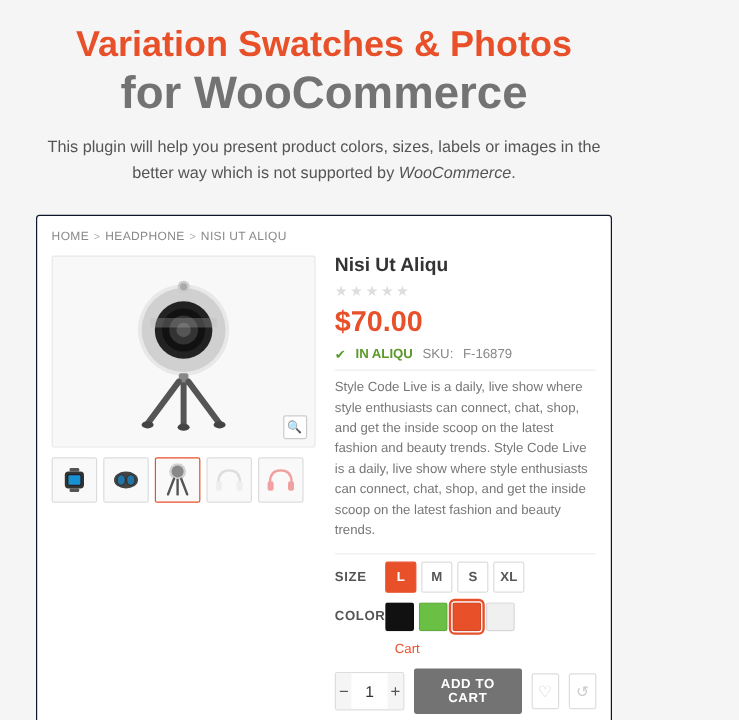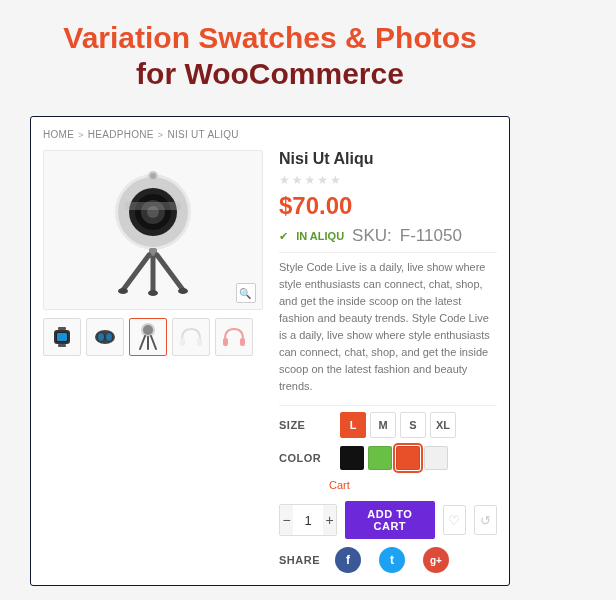--- a/index.html
+++ b/index.html
@@ -23,23 +23,23 @@
       margin-bottom: 18px;
     }
     .header-title {
       font-size: 30px;
       font-weight: 900;
       color: #e8502a;
       line-height: 1.2;
       margin-bottom: 0;
     }
     .header-subtitle {
-      font-size: 30px;
+      font-size: 38px;
       font-weight: 900;
-      color: #7f1d1d;
+      color: #737373;
       line-height: 1.2;
       margin-bottom: 10px;
     }
     .header-desc {
       font-size: 13.5px;
       color: #555;
       line-height: 1.6;
       text-align: center;
     }
     .header-desc em {
@@ -182,39 +182,39 @@
       color: #5a9a2a;
       font-weight: 600;
       font-size: 11px;
     }
     .check-icon {
       color: #5a9a2a;
       font-size: 11px;
     }
     .sku {
       color: #888;
-      font-size: 17px;
+      font-size: 11px;
     }
     .divider-line {
       border: none;
       border-top: 1px solid #eee;
       margin: 6px 0;
     }
     .product-desc {
       font-size: 11px;
       color: #777;
       line-height: 1.55;
       margin-bottom: 10px;
     }
 
     
     .variation-row {
       display: flex;
       align-items: center;
-      gap: 23px;
+      gap: 4px;
       margin-bottom: 8px;
     }
     .variation-label {
       font-size: 11px;
       font-weight: 700;
       color: #555;
       width: 38px;
       text-transform: uppercase;
       letter-spacing: 0.5px;
     }
@@ -295,21 +295,21 @@
     .qty-input {
       width: 30px;
       height: 30px;
       border: none;
       text-align: center;
       font-size: 13px;
       color: #333;
       outline: none;
     }
     .add-to-cart-btn {
-      background: #6d28d9;
+      background: #737373;
       color: #fff;
       border: none;
       border-radius: 2px;
       padding: 7px 14px;
       font-size: 11px;
       font-weight: 700;
       cursor: pointer;
       text-transform: uppercase;
       letter-spacing: 0.5px;
     }
@@ -372,20 +372,23 @@
     .share-gp { background: #dd4b39; }
   </style>
 </head>
 <body>
 
 <div class="page-wrapper">
 
   <div class="header">
     <div class="header-title">Variation Swatches &amp; Photos</div>
     <div class="header-subtitle">for WooCommerce</div>
+    <p class="header-desc">
+      <span>This plugin will help you present product colors, sizes, labels or images in the better way which is not supported by </span><em>WooCommerce</em><span>.</span>
+    </p>
   </div>
 
   <div class="product-card">
 
     <div class="breadcrumb">
       <span>HOME</span>
       <span class="sep">&gt;</span>
       <span>HEADPHONE</span>
       <span class="sep">&gt;</span>
       <span>NISI UT ALIQU</span>
@@ -484,21 +487,21 @@
           <span class="star">★</span>
           <span class="star">★</span>
           <span class="star">★</span>
           <span class="star">★</span>
         </div>
         <div class="price">$70.00</div>
         <div class="stock-row">
           <span class="check-icon">✔</span>
           <span class="in-stock">IN ALIQU</span>
           <span class="sku">SKU:</span>
-          <span class="sku">F-11050</span>
+          <span class="sku">F-16879</span>
         </div>
         <hr class="divider-line">
         <p class="product-desc">Style Code Live is a daily, live show where style enthusiasts can connect, chat, shop, and get the inside scoop on the latest fashion and beauty trends. Style Code Live is a daily, live show where style enthusiasts can connect, chat, shop, and get the inside scoop on the latest fashion and beauty trends.</p>
         <hr class="divider-line">
 
         <div class="variation-row">
           <span class="variation-label">SIZE</span>
           <div class="size-options">
             <div class="size-btn active">L</div>
             <div class="size-btn">M</div>

